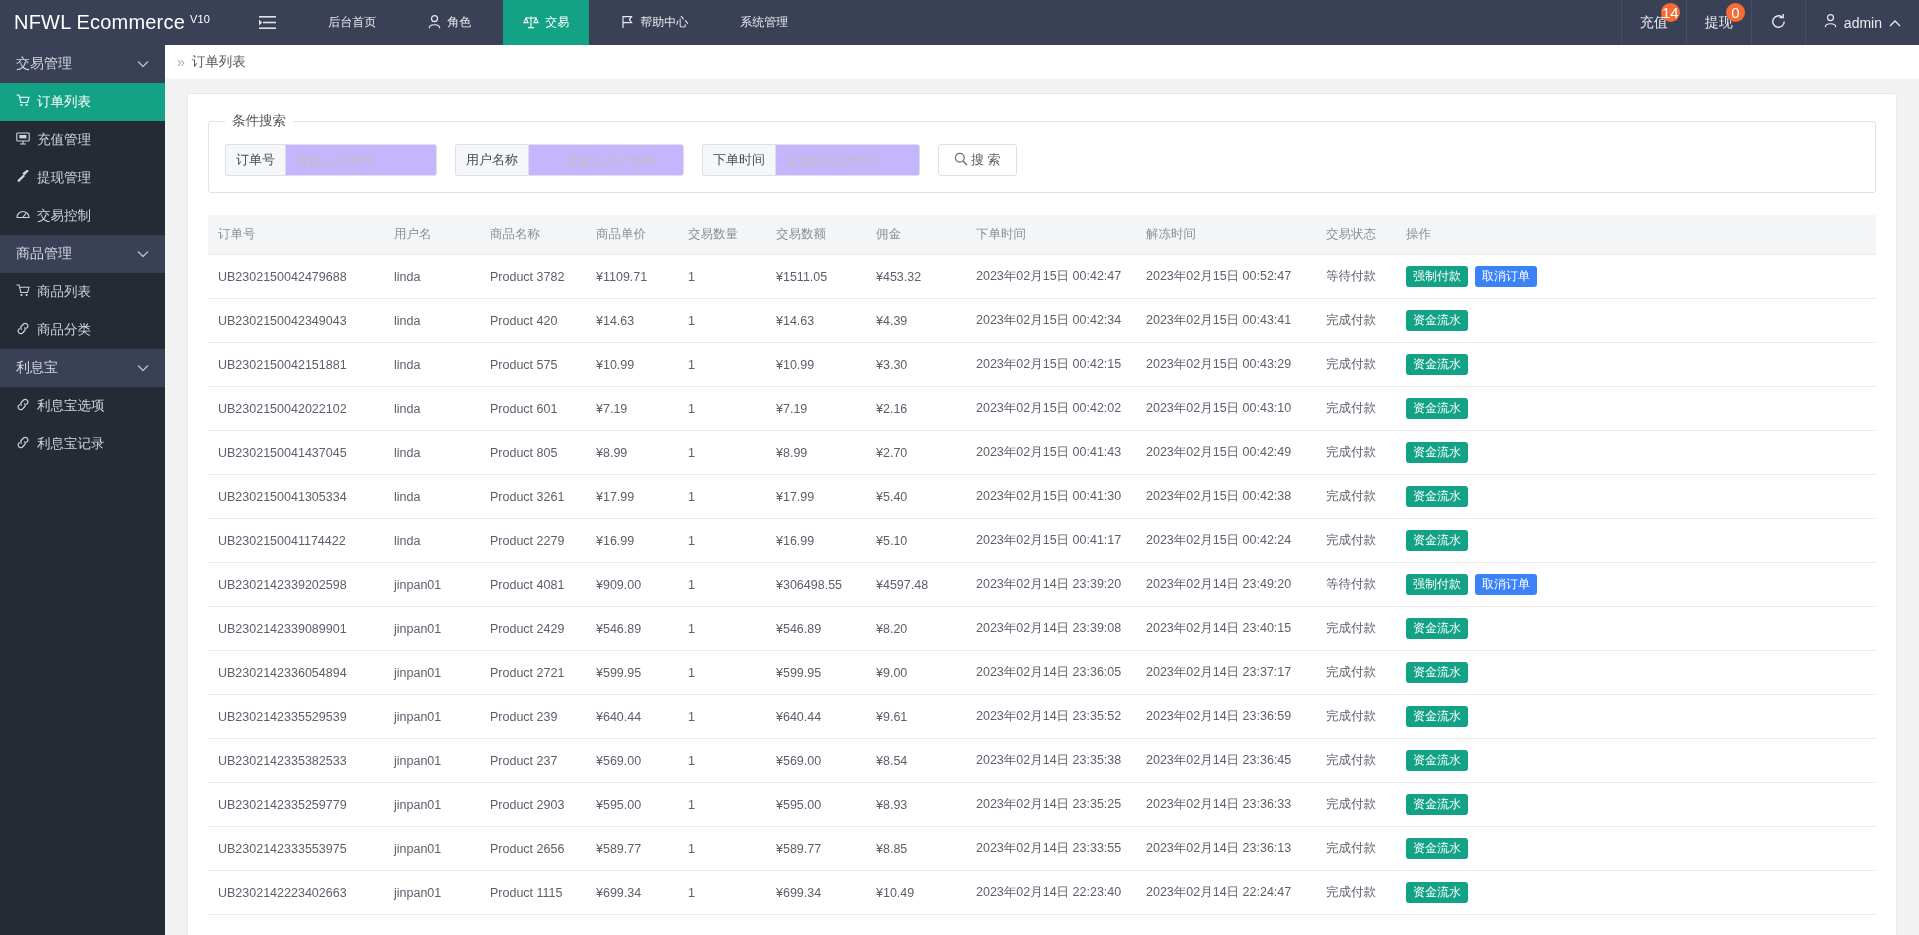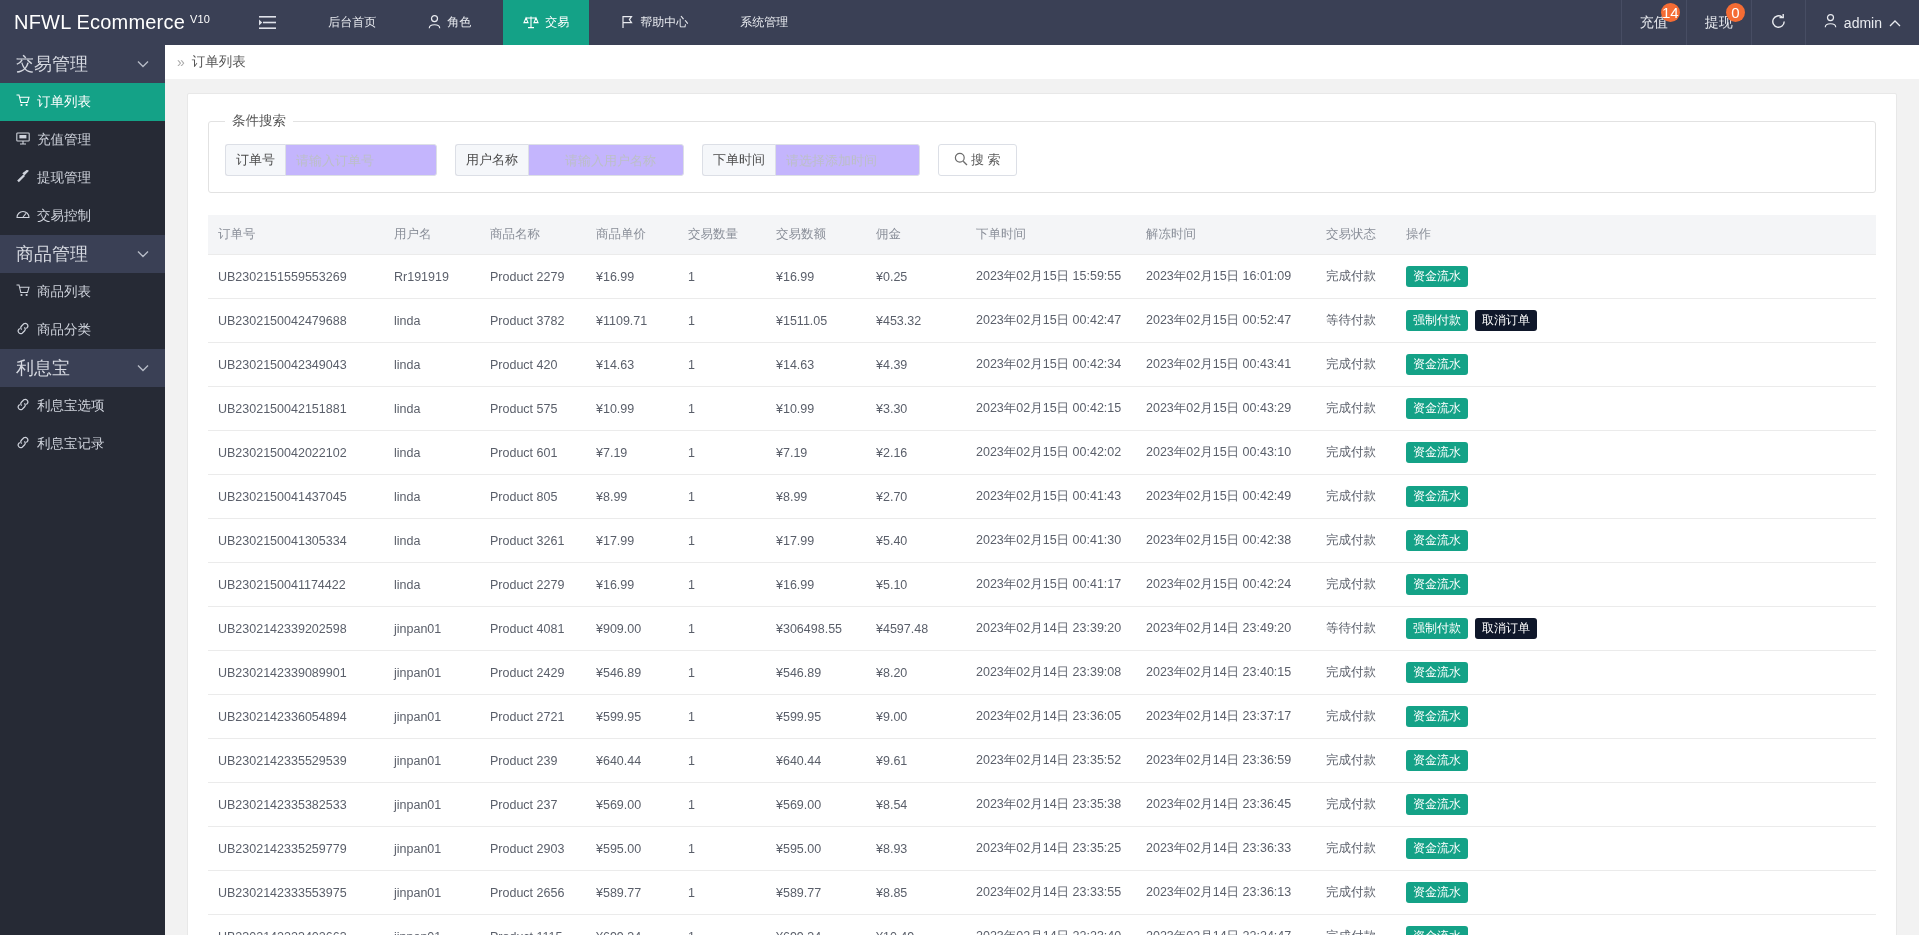--- a/index.html
+++ b/index.html
@@ -48,21 +48,21 @@
   .tr-user{ gap:7px; }
 
   
   .sidebar{
     position:absolute; left:0; top:45px; width:165px; height:890px;
     background:#262a35; overflow:hidden;
   }
   .side-group{
     display:flex; align-items:center; justify-content:space-between;
     height:38px; padding:0 16px; background:#3a4055; color:#d5d8e0;
-    font-size:18px; cursor:pointer;
+    font-size:14px; cursor:pointer;
   }
   .side-group .chev{ font-size:11px; color:#b6bac6; }
   .side-item{
     display:flex; align-items:center; gap:7px;
     height:38px; padding:0 16px; color:#cfd3dc; font-size:13.5px;
     cursor:pointer;
   }
   .side-item.active{ background:#14a287; color:#fff; }
   .side-item .sicon{ font-size:13px; width:14px; display:inline-block; }
 
@@ -136,21 +136,21 @@
   .c-ftime{ width:180px; }
   .c-status{ width:80px; }
   .c-act{ width:auto; }
 
   .act-cell{ display:flex; gap:7px; align-items:center; }
   .tag{
     display:inline-block; padding:3px 7px; border-radius:3px;
     font-size:12px; color:#fff; cursor:pointer; line-height:1.25;
   }
   .tag-green{ background:#14a287; }
-  .tag-orange{ background:#0f172a; }
+  .tag-orange{ background:#3b82f6; }
 </style>
 </head>
 <body>
 
 <div class="topbar">
   <div class="brand">
     <span>NFWL Ecommerce</span>
     <span class="ver">V10</span>
   </div>
   <div class="collapse-btn">
@@ -400,37 +400,20 @@
               <th class="c-amount">交易数额</th>
               <th class="c-comm">佣金</th>
               <th class="c-otime">下单时间</th>
               <th class="c-ftime">解冻时间</th>
               <th class="c-status">交易状态</th>
               <th class="c-act">操作</th>
             </tr>
           </thead>
           <tbody id="orders-body">
               <tr>
-                <td class="c-order">UB2302151559553269</td>
-                <td class="c-user">Rr191919</td>
-                <td class="c-prod">Product 2279</td>
-                <td class="c-price">¥16.99</td>
-                <td class="c-qty">1</td>
-                <td class="c-amount">¥16.99</td>
-                <td class="c-comm">¥0.25</td>
-                <td class="c-otime">2023年02月15日 15:59:55</td>
-                <td class="c-ftime">2023年02月15日 16:01:09</td>
-                <td class="c-status">完成付款</td>
-                <td class="c-act">
-                  <div class="act-cell">
-                    <span class="tag tag-green">资金流水</span>
-                  </div>
-                </td>
-              </tr>
-              <tr>
                 <td class="c-order">UB2302150042479688</td>
                 <td class="c-user">linda</td>
                 <td class="c-prod">Product 3782</td>
                 <td class="c-price">¥1109.71</td>
                 <td class="c-qty">1</td>
                 <td class="c-amount">¥1511.05</td>
                 <td class="c-comm">¥453.32</td>
                 <td class="c-otime">2023年02月15日 00:42:47</td>
                 <td class="c-ftime">2023年02月15日 00:52:47</td>
                 <td class="c-status">等待付款</td>

